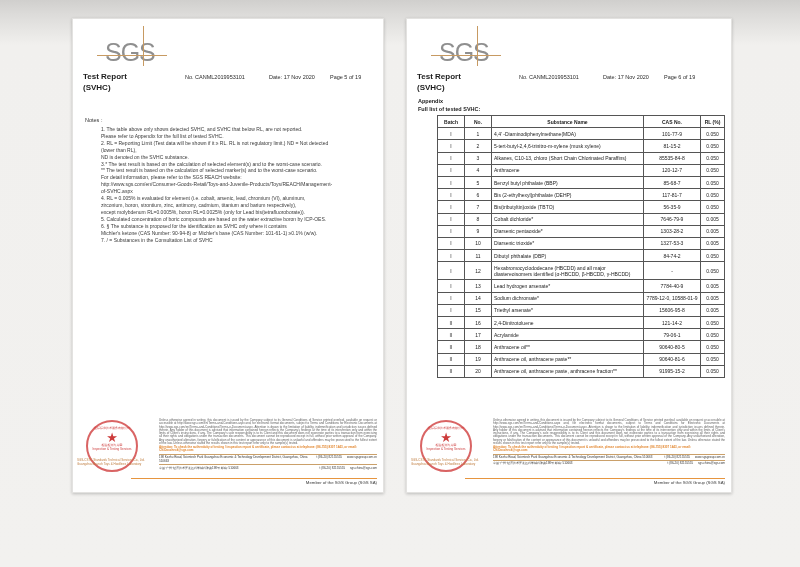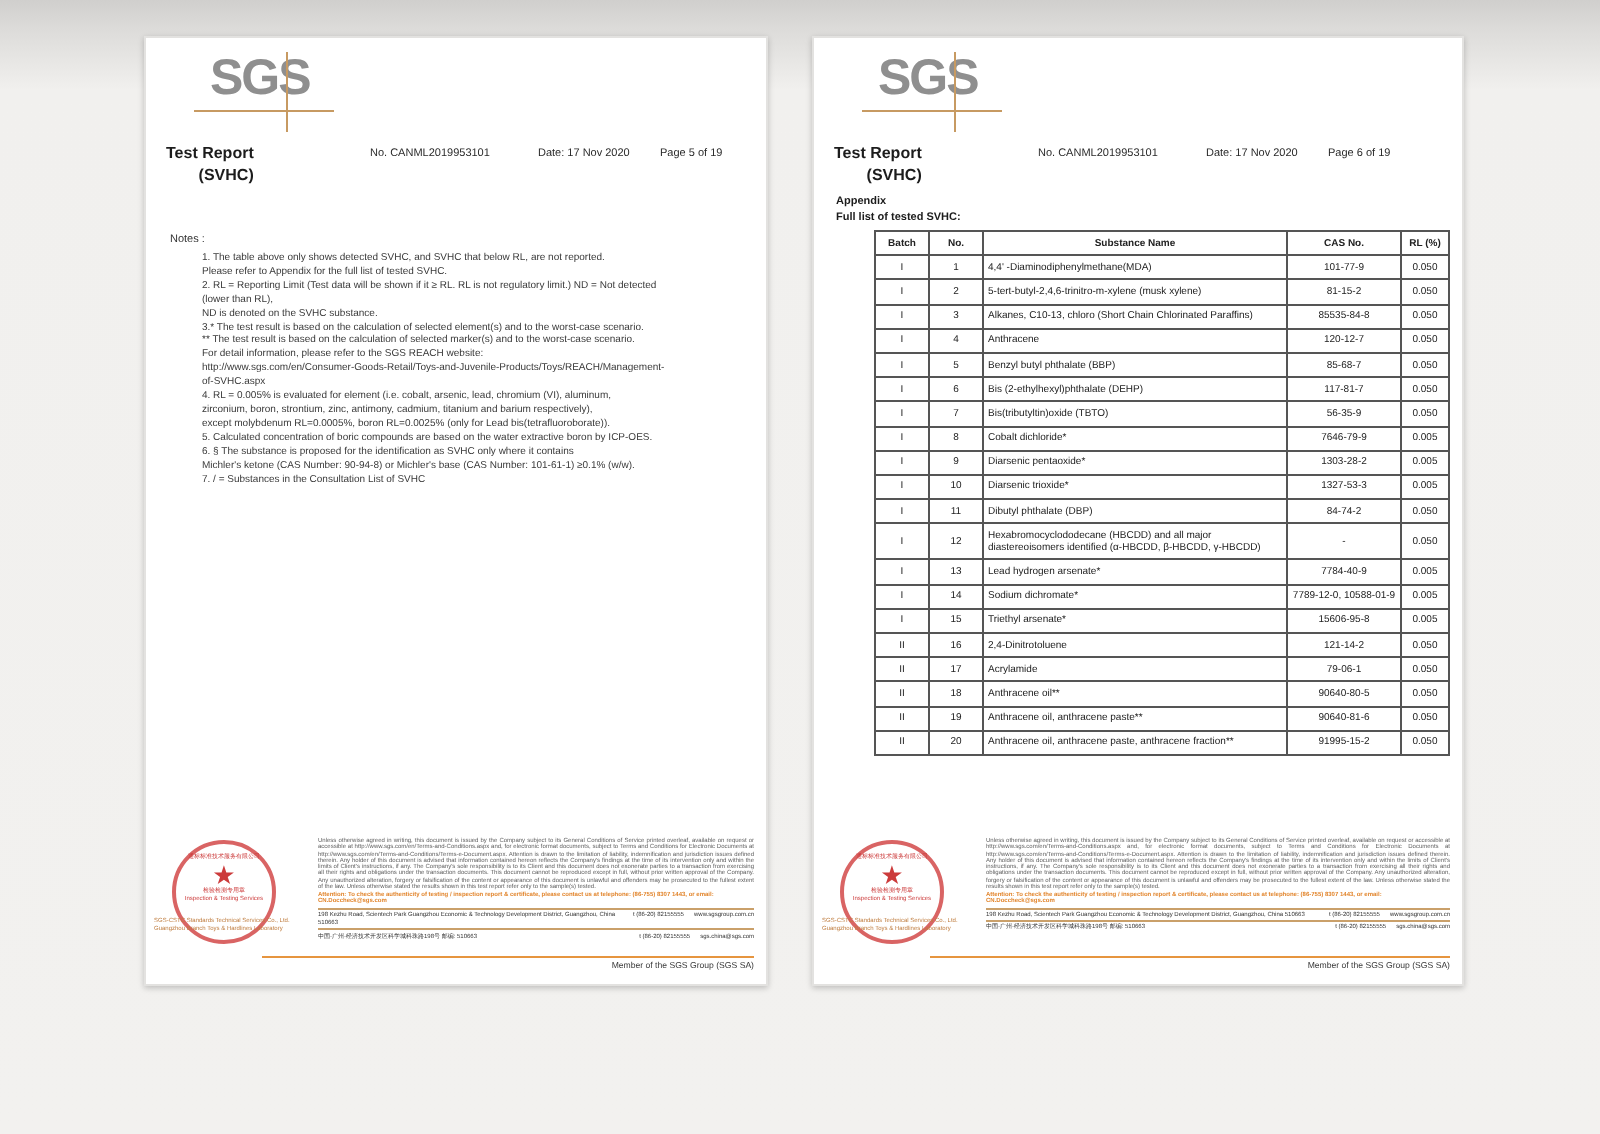--- a/index.html
+++ b/index.html
@@ -5,25 +5,25 @@
   html,body{margin:0;padding:0;background:#e9e8e6;}
   .canvas{position:relative;width:800px;height:567px;overflow:hidden;
     background:linear-gradient(180deg,#d0cfcd 0px,#dcdbd9 14px,#f1f0ee 45px,#f2f1ef 100%);
     font-family:"Liberation Sans",sans-serif;color:#333;}
   .page{position:absolute;top:18px;height:475px;background:#fff;
     box-shadow:0 1px 3px rgba(0,0,0,.22);border:1px solid #e3e2e0;box-sizing:border-box;}
   .page.left{left:72px;width:312px;}
   .page.right{left:406px;width:326px;}
 
   
-  .logo{position:absolute;left:32px;top:7px;font-size:25px;font-weight:bold;
+  .logo{position:absolute;left:32px;top:20px;font-size:25px;font-weight:normal;
     color:#8f8f8f;letter-spacing:-1px;line-height:26px;}
   .logo-hline{position:absolute;left:24px;top:36px;width:70px;height:1px;background:#c79a62;}
   .logo-vline{position:absolute;left:70px;top:7px;width:1px;height:40px;background:#c79a62;}
-  .title{position:absolute;left:10px;top:52px;font-size:8px;font-weight:bold;color:#1c1c1c;line-height:11px;text-align:right;}
+  .title{position:absolute;left:10px;top:52px;font-size:8px;font-weight:bold;color:#1c1c1c;line-height:11px;}
   .meta{position:absolute;top:55px;font-size:5.5px;color:#2a2a2a;white-space:nowrap;}
   .meta.no{left:112px;} .meta.date{left:196px;} .meta.pg{left:257px;}
 
   
   .notes-heading{position:absolute;left:12px;top:98px;font-size:5.5px;color:#333;}
   .notes{position:absolute;left:28px;top:107px;width:282px;font-size:5px;line-height:6.9px;color:#3a3a3a;}
 
   
   .appendix{position:absolute;left:11px;top:79px;font-size:5.5px;font-weight:bold;color:#1c1c1c;}
   .list-caption{position:absolute;left:11px;top:87px;font-size:5.5px;font-weight:bold;color:#1c1c1c;}

